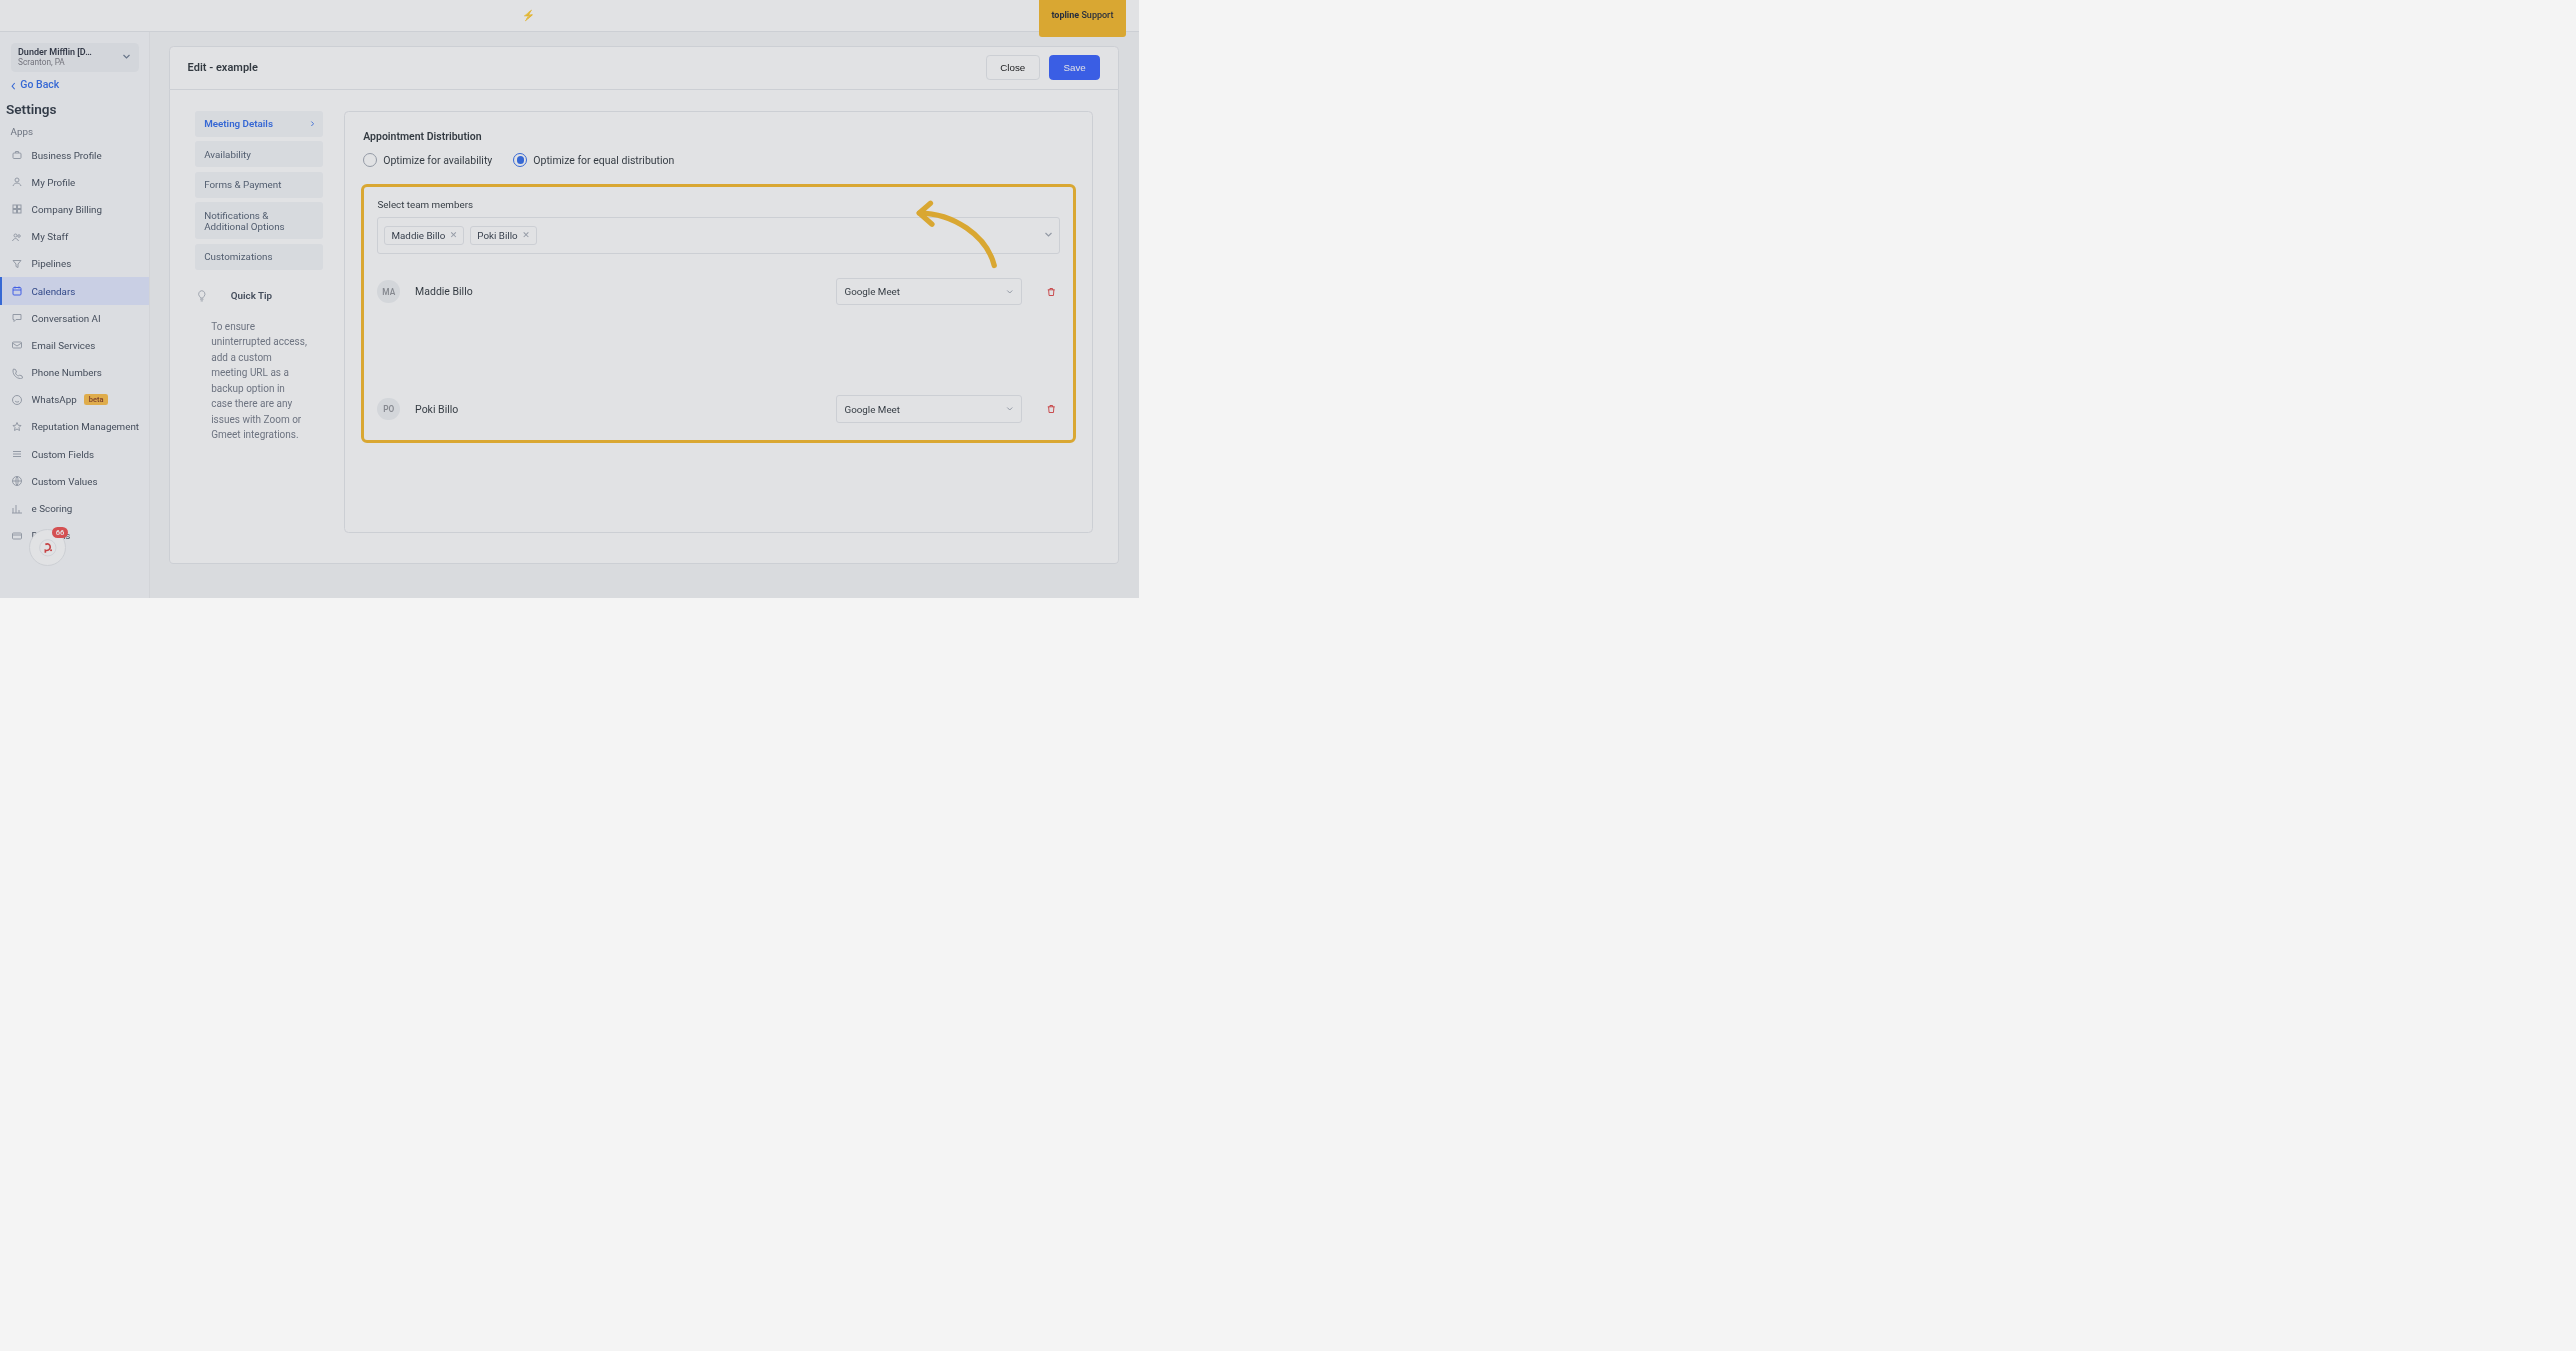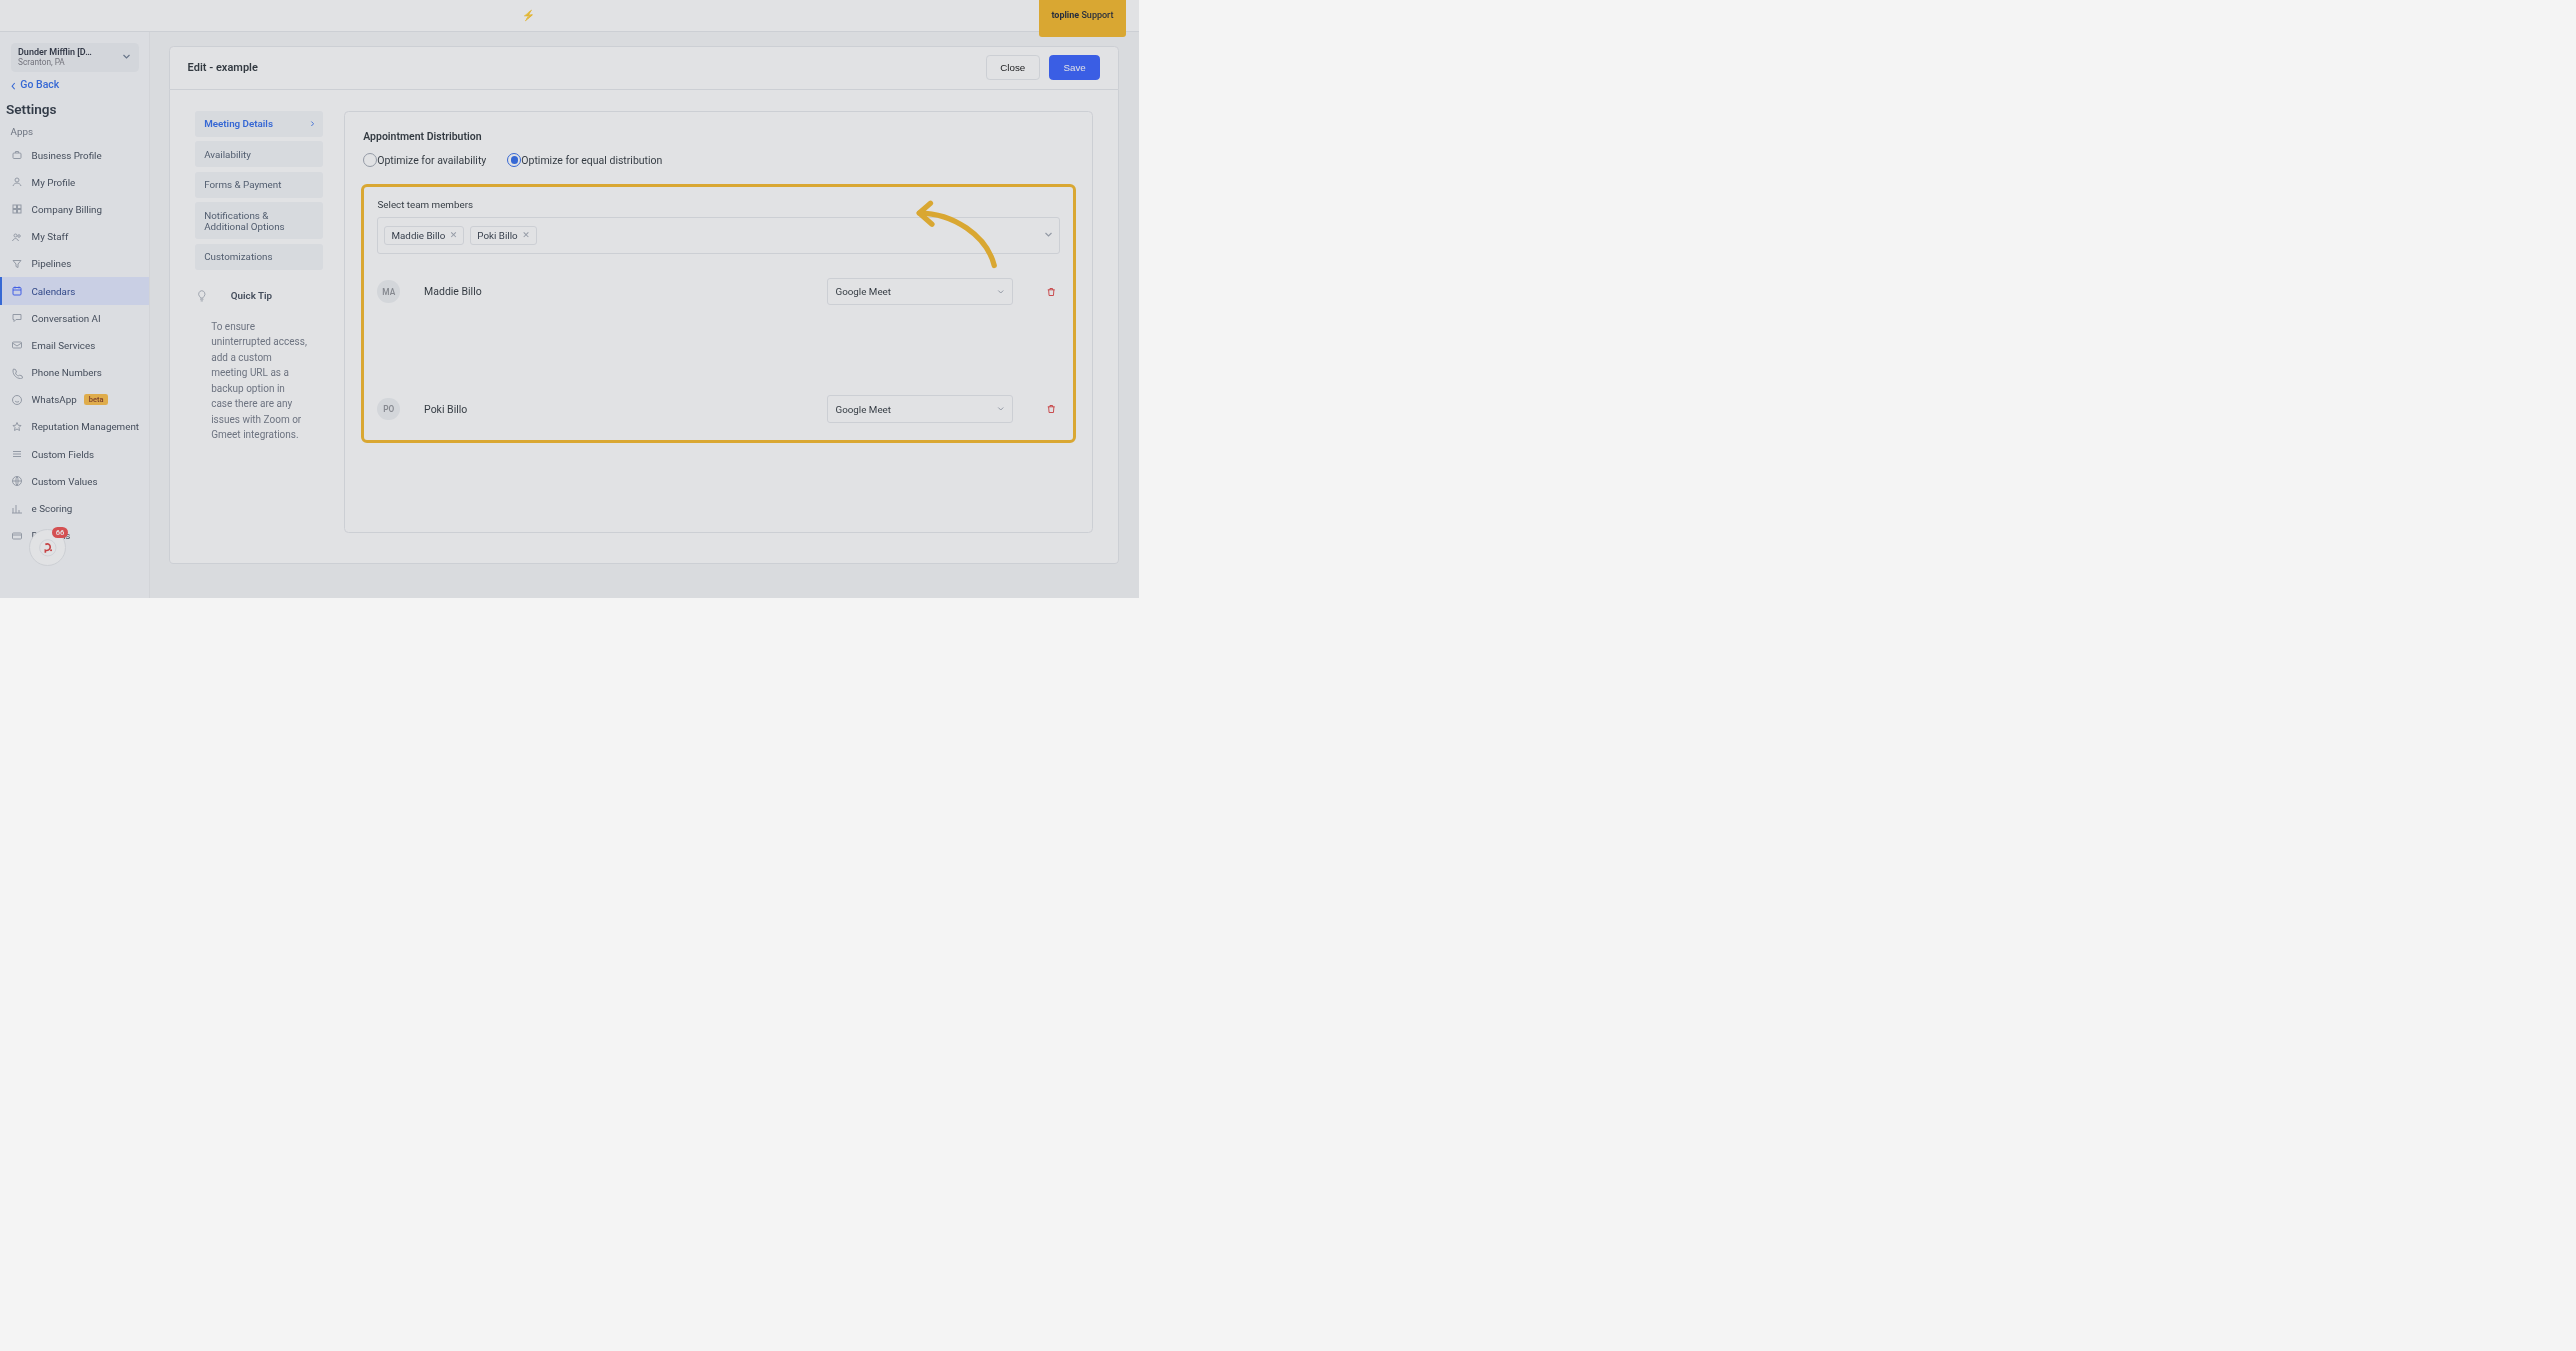--- a/index.html
+++ b/index.html
@@ -56,31 +56,31 @@
 .tab.active{color:var(--primary);font-weight:600}
 .tab svg{width:4.5px;height:7.5px;stroke:currentColor;fill:none}
 .tip{margin-top:19.6px}
 .tip .tip-h{display:flex;align-items:center;gap:22px;font-size:9.8px;font-weight:600;color:#374151;margin-bottom:6px}
 .tip .tip-h svg{width:13.6px;height:13.6px;stroke:#9ca3af;fill:none}
 .tip p{font-size:10px;line-height:1.55;color:#6b7280;margin:16px}
 
 .content{flex:1;border:0.8px solid var(--border);border-radius:4.5px;min-height:362px;padding:18px}
 .section-title{font-size:10.5px;font-weight:600;color:#1f272e;margin:0 0 10.5px}
 .radios{display:flex;gap:21px;margin-bottom:16.6px}
-.radio{display:flex;align-items:center;font-size:10.5px;color:#1f272e}
+.radio{display:flex;align-items:center;gap:6px;font-size:10.5px;color:#1f272e}
 .radio .r{width:12px;height:12px;border:1.5px solid #9ca3af;border-radius:50%;display:inline-block;position:relative}
 .radio .r.checked{border-color:var(--primary)}
 .radio .r.checked::after{content:"";position:absolute;inset:2.3px;background:var(--primary);border-radius:50%}
 .focus-box{border:3px solid var(--accent);border-radius:6px;padding:12px 13.6px 16.6px;margin-left:-2.3px;margin-right:-2.3px}
 .ftitle{font-size:9.8px;color:#1f272e;margin:0 0 7.5px}
 .multi{display:flex;align-items:center;gap:6px;border:0.8px solid #e5e7eb;border-radius:3px;padding:4.5px 6px;min-height:25.6px}
 .chip{display:inline-flex;align-items:center;gap:4.5px;border:0.8px solid #e5e7eb;border-radius:3px;padding:3px 6px;font-size:9.8px;background:#fff}
 .chip .x{color:#9ca3af;font-size:9px;cursor:pointer}
 .multi .expand{margin-left:auto;color:#9ca3af}
-.member{display:flex;align-items:center;gap:24px;margin-top:24px;padding-right:3px}
+.member{display:flex;align-items:center;gap:15px;margin-top:24px;padding-right:3px}
 .member:first-of-type{margin-top:30px}
 .avatar{width:22.6px;height:22.6px;border-radius:50%;background:#eef0f3;color:#8b8e94;font-size:8.3px;font-weight:600;display:flex;align-items:center;justify-content:center}
 .mname{font-size:10.5px;color:#1f272e}
 .spacer{flex:1}
 .select{width:169px;height:25.6px;border:0.8px solid #e5e7eb;border-radius:3px;padding:0 7.5px;display:flex;align-items:center;justify-content:space-between;color:#1f272e;font-size:9.8px}
 .trash{color:var(--danger);width:10.5px;height:12px;display:flex;align-items:center;justify-content:center;margin-left:9px}
 
 .guide-arrow{position:absolute;top:166px;left:759px;pointer-events:none}
 .guide-arrow svg{width:90px;height:75px;stroke:var(--accent);fill:none}
 

